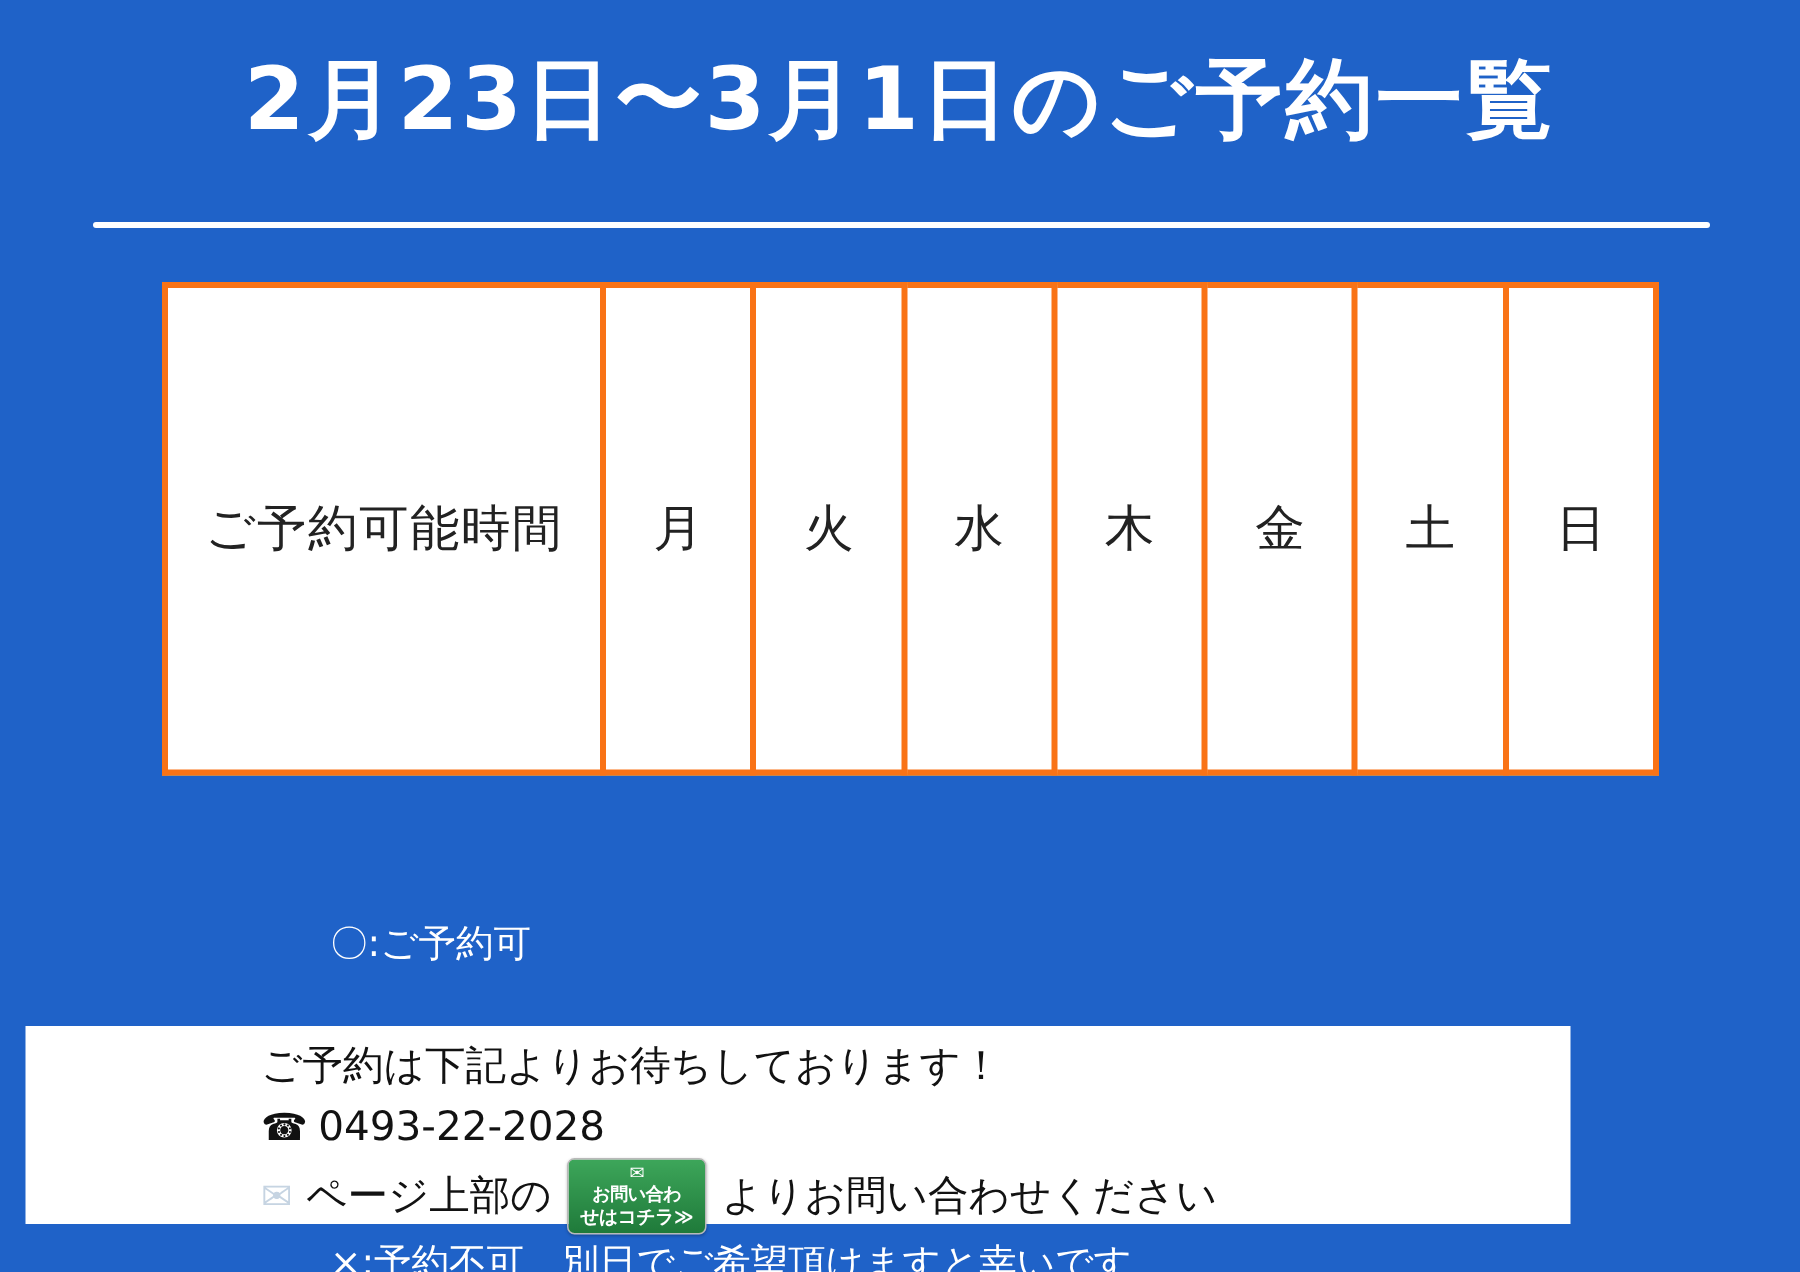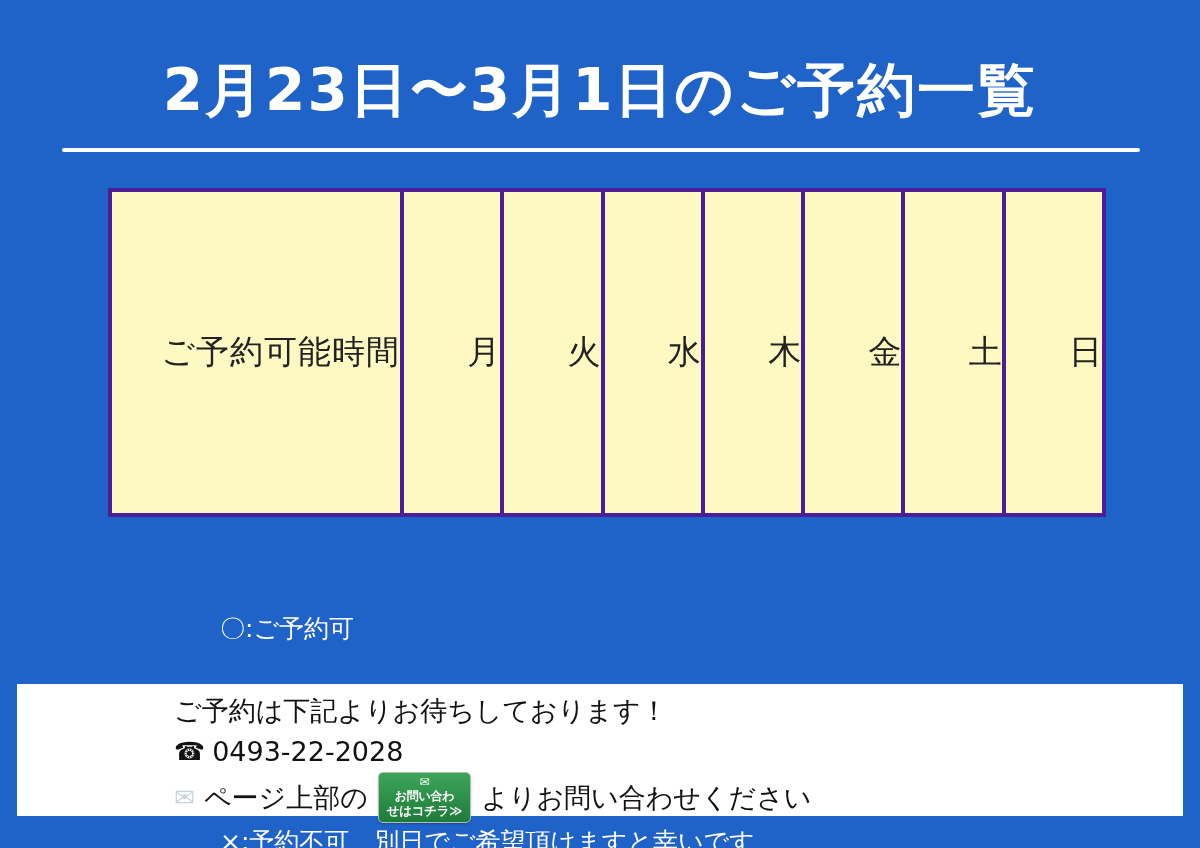--- a/index.html
+++ b/index.html
@@ -19,21 +19,21 @@
     position: relative;
     width: 1200px;
     height: 848px;
     background: #1f62c8;
     box-sizing: border-box;
   }
 
   
   .title-area {
     position: absolute;
-    top: 60px;
+    top: 36px;
     left: 0;
     width: 1200px;
     text-align: center;
   }
   .title {
     font-size: 58px;
     font-weight: bold;
     color: #ffffff;
     letter-spacing: 2px;
     line-height: 1.05;
@@ -61,23 +61,23 @@
     box-sizing: border-box;
   }
   table.sched {
     width: 100%;
     height: 100%;
     border-collapse: collapse;
     table-layout: fixed;
     background: #ffd84d;
   }
   table.sched td {
-    background: #fef9c3;
-    border: 4px solid #4c1d95;
-    text-align: right;
+    background: #ffffff;
+    border: 4px solid #f97316;
+    text-align: center;
     vertical-align: middle;
     color: #222222;
     padding: 0;
   }
   td.time-col {
     width: 288px;
     font-size: 33px;
     letter-spacing: 1px;
     font-family: "DejaVu Sans", "Liberation Sans", sans-serif;
   }
@@ -113,21 +113,21 @@
     font-family: "DejaVu Sans", "Liberation Sans", sans-serif;
     white-space: pre;
   }
   .legend-line { display: block; margin-left: 44px; }
 
   
   .panel {
     position: absolute;
     left: 17px;
     top: 684px;
-    width: 1166px;
+    width: 1030px;
     height: 132px;
     background: #ffffff;
     box-sizing: border-box;
   }
   .panel-inner {
     position: absolute;
     left: 157px;
     top: 6px;
     color: #121212;
     font-size: 27px;

